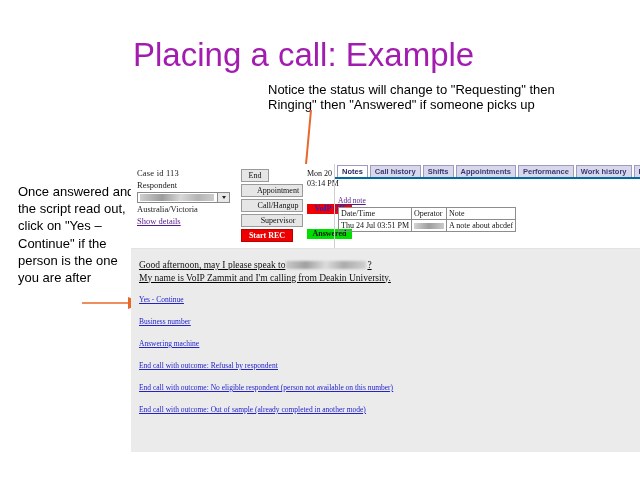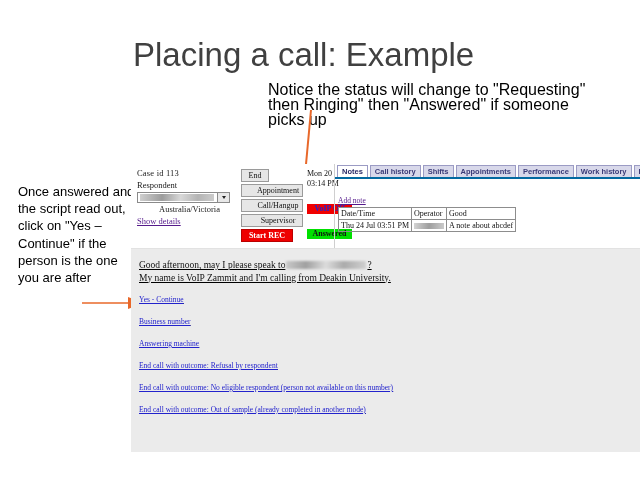--- a/index.html
+++ b/index.html
@@ -19,33 +19,33 @@
     inset: 0;
   }
 
   
   .slide-title {
     position: absolute;
     left: 133px;
     top: 36px;
     font-size: 33px;
     line-height: 38px;
-    color: #404040;
+    color: #a21caf;
     font-family: "Liberation Sans", sans-serif;
     white-space: nowrap;
     letter-spacing: 0px;
   }
 
   
   .callout-top {
     position: absolute;
     left: 268px;
     top: 82px;
     width: 330px;
-    font-size: 16px;
+    font-size: 13px;
     line-height: 15px;
     color: #000000;
   }
   .callout-left {
     position: absolute;
     left: 18px;
     top: 183px;
     width: 120px;
     font-size: 13px;
     line-height: 17.2px;
@@ -122,21 +122,21 @@
     justify-content: center;
   }
   .resp-select .arrow-box i {
     display: block;
     width: 0;
     height: 0;
     border-left: 2.5px solid transparent;
     border-right: 2.5px solid transparent;
     border-top: 3px solid #222;
   }
-  .tz-text { margin-top: 1px; text-align: center; }
+  .tz-text { margin-top: 1px; }
   .show-details {
     color: #551a8b;
     text-decoration: underline;
     margin-top: 1px;
     display: inline-block;
     cursor: pointer;
   }
 
   
   .btn-col {
@@ -363,21 +363,21 @@
           <span class="tab">Work history</span>
           <span class="tab">Info</span>
         </div>
         <div class="notes-body">
           <span class="add-note">Add note</span>
           <table class="notes">
             <thead>
               <tr>
                 <th>Date/Time</th>
                 <th>Operator</th>
-                <th>Good</th>
+                <th>Note</th>
               </tr>
             </thead>
             <tbody>
               <tr>
                 <td>Thu 24 Jul 03:51 PM</td>
                 <td><span class="op-redact"></span></td>
                 <td>A note about abcdef</td>
               </tr>
             </tbody>
           </table>

